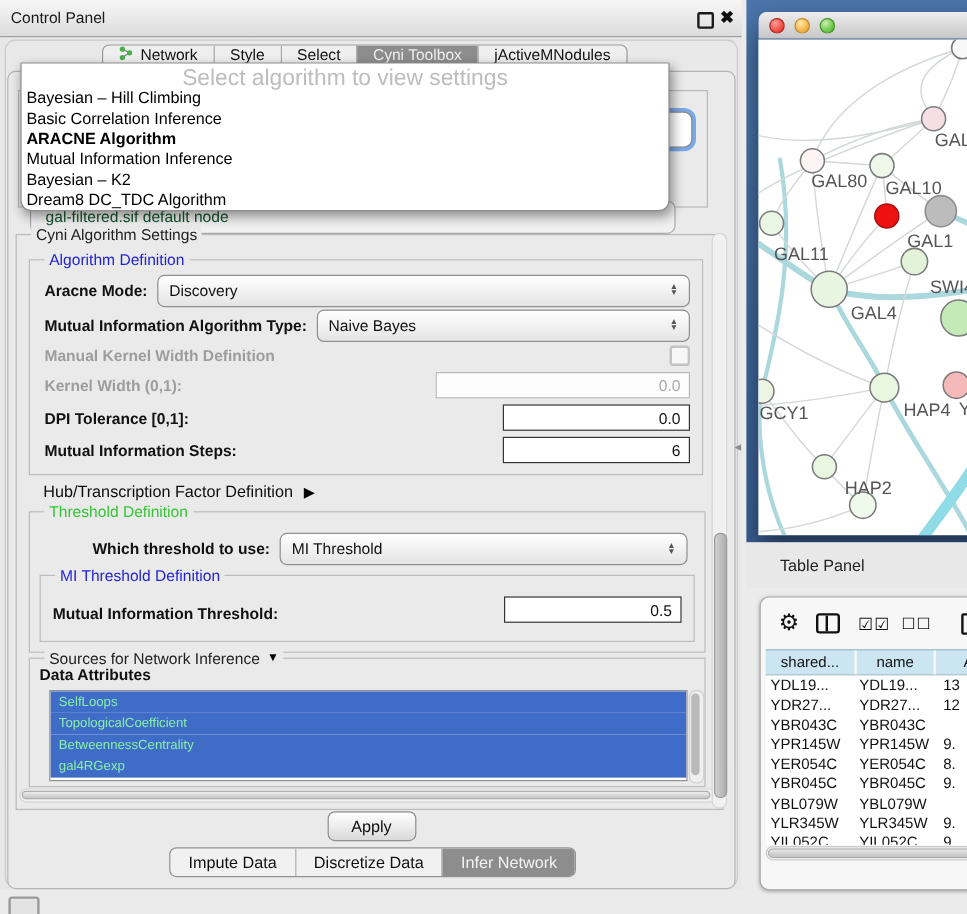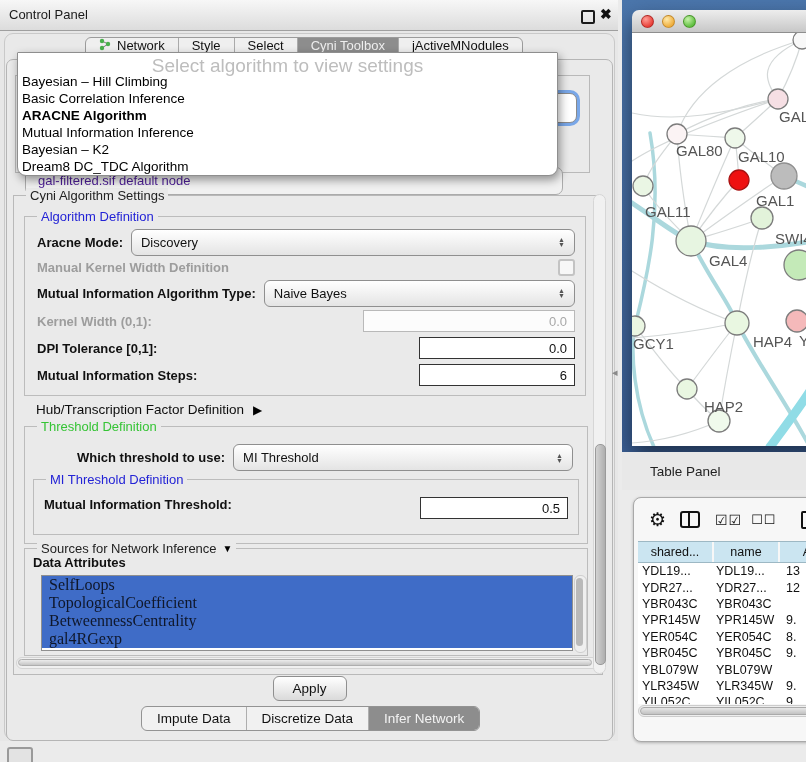--- a/index.html
+++ b/index.html
@@ -17,21 +17,21 @@
             border:1px solid #9b9b9b;border-radius:6px 6px 0 0;overflow:hidden;background:#efefef;z-index:5;}
   .tab{display:flex;align-items:flex-start;gap:5px;padding:0 13px;border-left:1px solid #aaa;color:#111;}
   .tab:first-child{border-left:none;}
   .tab.sel{background:#8d8d8d;color:#efefef;}
   .content{position:absolute;left:6px;top:59px;width:605px;height:680px;border:1px solid #b5b5b5;border-radius:7px;background:#eaeaea;}
   
   .inference-group{position:absolute;left:8px;top:15px;width:573px;height:96px;border:1px solid #b9b9b9;}
   .focus-combo{position:absolute;left:20px;top:33px;width:548px;height:28px;border:1px solid #8a8a8a;
                border-radius:7px;background:#fff;box-shadow:0 0 0 3px #79a7e8;}
   .net-combo{position:absolute;left:18px;top:107px;width:524px;height:26px;border:1px solid #ababab;border-radius:7px;
-             background:#f1f1f1;color:#4c1d95;font-size:13px;line-height:26px;padding-left:12px;overflow:hidden;}
+             background:#f1f1f1;color:#14532d;font-size:13px;line-height:26px;padding-left:12px;overflow:hidden;}
   
   .popup{position:absolute;left:17px;top:52px;width:539px;height:122px;background:#fff;border:1px solid #8e8e8e;
          border-radius:1px 1px 9px 9px;box-shadow:2px 4px 10px rgba(0,0,0,.4);z-index:40;overflow:hidden;}
   .popup-prompt{height:18px;text-align:center;color:#bdbdbd;font-size:19px;padding-top:2px;}
   .algo-option{font-size:13.5px;line-height:17px;padding-left:4px;color:#000;white-space:nowrap;}
   .algo-option.hl{font-weight:bold;}
   
   .settings-group{position:absolute;left:6px;top:135px;width:588px;height:478px;border:1px solid #b9b9b9;}
   .legend{position:absolute;top:-8px;left:12px;background:#eaeaea;padding:0 4px;font-size:13px;color:#222;white-space:nowrap;}
   .legend.blue{color:#2323d6;}
@@ -49,28 +49,28 @@
   .inp{height:20px;border:1px solid #333;background:#fff;font-size:13px;display:flex;align-items:center;
        justify-content:flex-end;padding:0 7px;color:#111;}
   .inp.dis{border:1px solid #b9b9b9;color:#a8a8a8;background:#fcfcfc;}
   .inp.w196{width:196px;margin-left:auto;}
   .inp.w140{width:140px;margin-left:auto;}
   .hub-row{position:absolute;left:22px;top:206px;font-size:13.5px;color:#0d0d0d;display:flex;align-items:center;gap:9px;}
   .tri-right{font-size:12px;color:#000;}
   .threshold-group{position:absolute;left:10px;top:230px;width:562px;height:116px;border:1px solid #bcbcbc;}
   .which-row{display:flex;align-items:center;margin:17px 14px 0 52px;font-size:13px;}
   .mi-group{position:absolute;left:8px;top:52px;width:544px;height:54px;border:1px solid #bcbcbc;}
-  .mi-row{display:flex;align-items:flex-start;margin:17px 10px 0 10px;font-size:13px;}
+  .mi-row{display:flex;align-items:flex-end;margin:17px 10px 0 10px;font-size:13px;}
   .inp.w132{width:132px;margin-left:auto;}
   .sources-group{position:absolute;left:10px;top:352px;width:562px;height:106px;border:1px solid #bcbcbc;}
   .src-legend{display:flex;align-items:center;gap:6px;}
   .tri-down{font-size:10px;color:#000;}
   .attr-label{position:absolute;left:8px;top:6px;font-size:13px;font-weight:bold;}
   .attr-list{position:absolute;left:16px;top:26px;width:530px;height:74px;background:#fff;border:1px solid #8f8f8f;overflow:hidden;}
-  .attr-item{height:18px;line-height:18px;background:#3f6cc7;color:#0f172a;font-size:16px;padding-left:7px;font-family:Liberation Serif, serif;}
+  .attr-item{height:18px;line-height:18px;background:#3f6cc7;color:#86efac;font-size:11px;padding-left:7px;}
   .list-vscroll{position:absolute;left:549px;top:26px;width:11px;height:76px;background:#efefef;border:1px solid #cfcfcf;border-radius:6px;}
   .list-vthumb{position:absolute;left:1px;top:2px;width:7px;height:68px;background:#b9b9b9;border-radius:4px;}
   .hscroll{position:absolute;left:2px;top:461px;width:580px;height:10px;background:#f0f0f0;border:1px solid #d4d4d4;border-radius:6px;}
   .hthumb{position:absolute;left:1px;top:1px;width:99%;height:7px;background:linear-gradient(#ececec,#c6c6c6);border:1px solid #aeaeae;border-radius:5px;box-sizing:border-box;}
   .vscroll{position:absolute;left:586px;top:134px;width:13px;height:480px;background:#f1f1f1;border:1px solid #d6d6d6;border-radius:7px;box-sizing:border-box;}
   .vthumb{position:absolute;left:1px;top:52%;width:9px;height:46%;background:linear-gradient(90deg,#d2d2d2,#aeaeae);border:1px solid #9a9a9a;border-radius:5px;}
   .apply-btn{position:absolute;left:50%;transform:translateX(-50%);top:616px;width:72px;height:23px;border:1px solid #8f8f8f;
              border-radius:6px;background:linear-gradient(#ffffff,#dadada);font-size:13.5px;display:flex;align-items:center;justify-content:center;}
   .bottom-tabs{position:absolute;left:141px;top:706px;height:23px;display:flex;border:1px solid #939393;border-radius:6px;overflow:hidden;font-size:13.5px;background:#f1f1f1;}
   .btab{display:flex;align-items:center;padding:0 15px;border-left:1px solid #aeaeae;color:#111;}
@@ -163,33 +163,33 @@
         <div class="row">
           <span class="lbl">Aracne Mode:</span>
           <div class="combo">
             <span>Discovery</span>
             <span class="stepper">
                 <span>▲</span>
                 <span>▼</span>
               </span>
           </div>
         </div>
-        <div class="row slim">
-          <span class="lbl dis">Manual Kernel Width Definition</span>
-          <span class="checkbox"></span>
-        </div>
         <div class="row">
           <span class="lbl">Mutual Information Algorithm Type:</span>
           <div class="combo">
             <span>Naive Bayes</span>
             <span class="stepper">
                 <span>▲</span>
                 <span>▼</span>
               </span>
           </div>
+        </div>
+        <div class="row slim">
+          <span class="lbl dis">Manual Kernel Width Definition</span>
+          <span class="checkbox"></span>
         </div>
         <div class="row inrow">
           <span class="lbl dis">Kernel Width (0,1):</span>
           <span class="inp dis w196">0.0</span>
         </div>
         <div class="row inrow">
           <span class="lbl">DPI Tolerance [0,1]:</span>
           <span class="inp w140">0.0</span>
         </div>
         <div class="row inrow">

